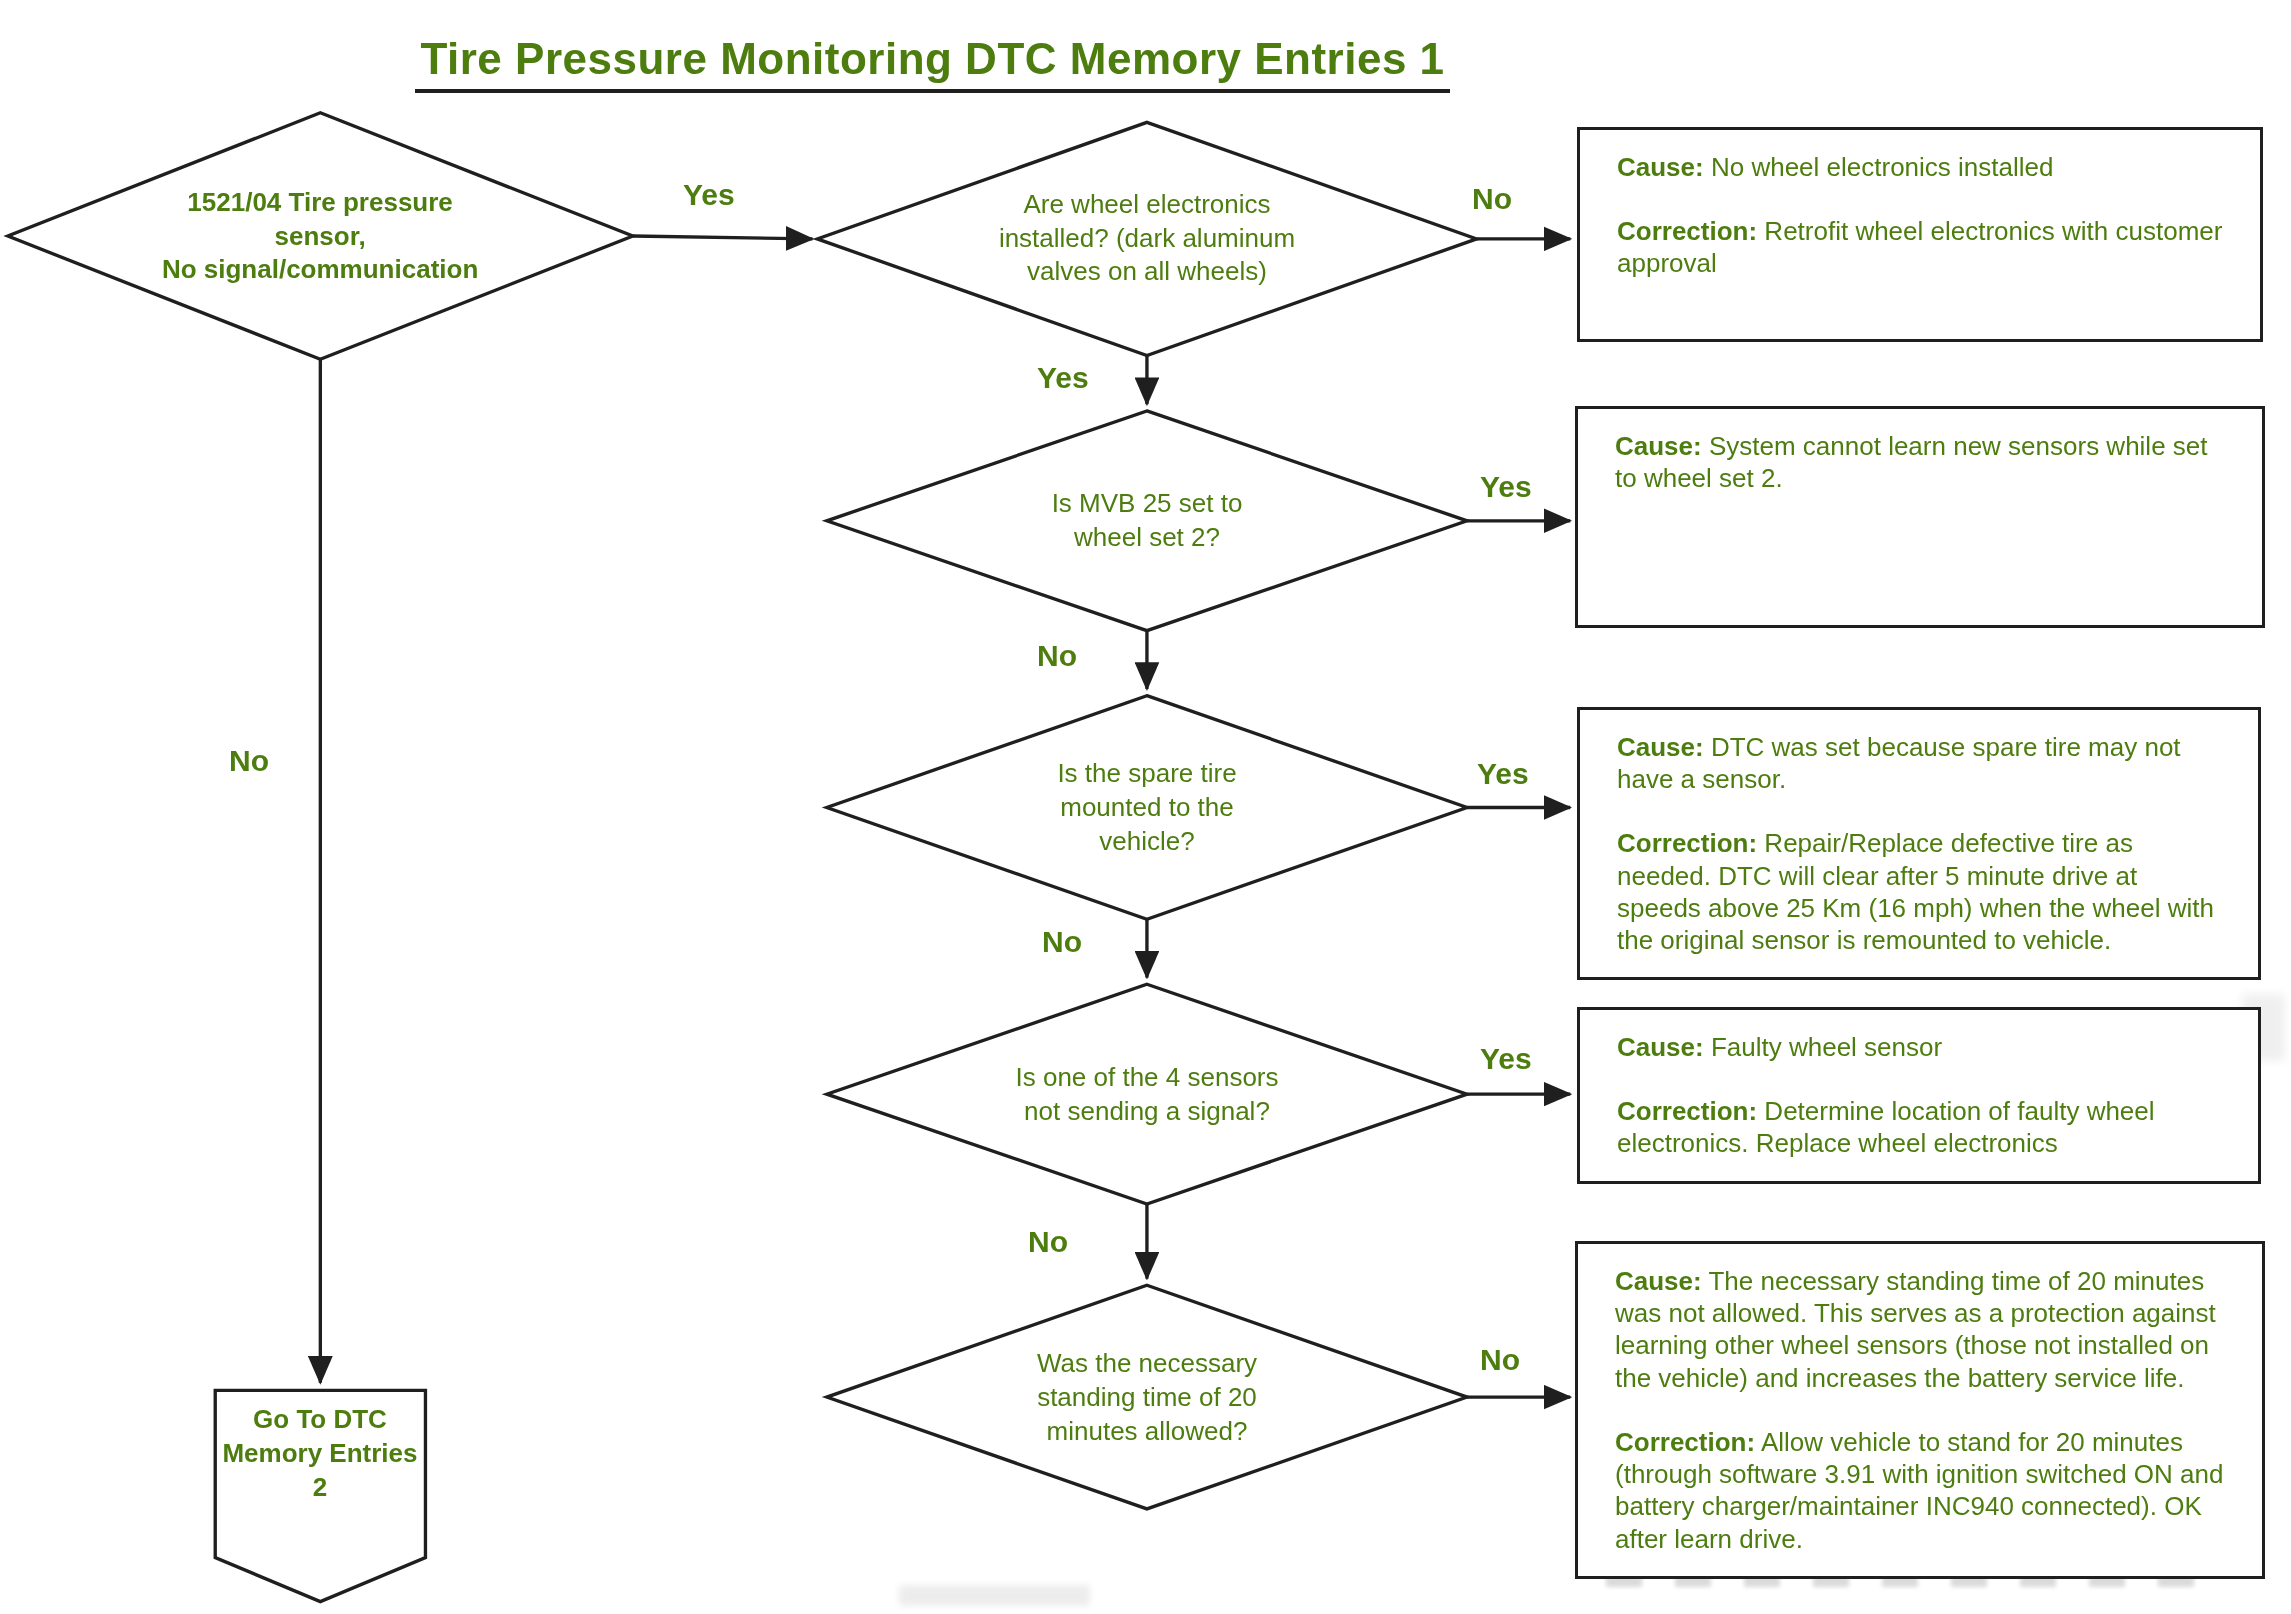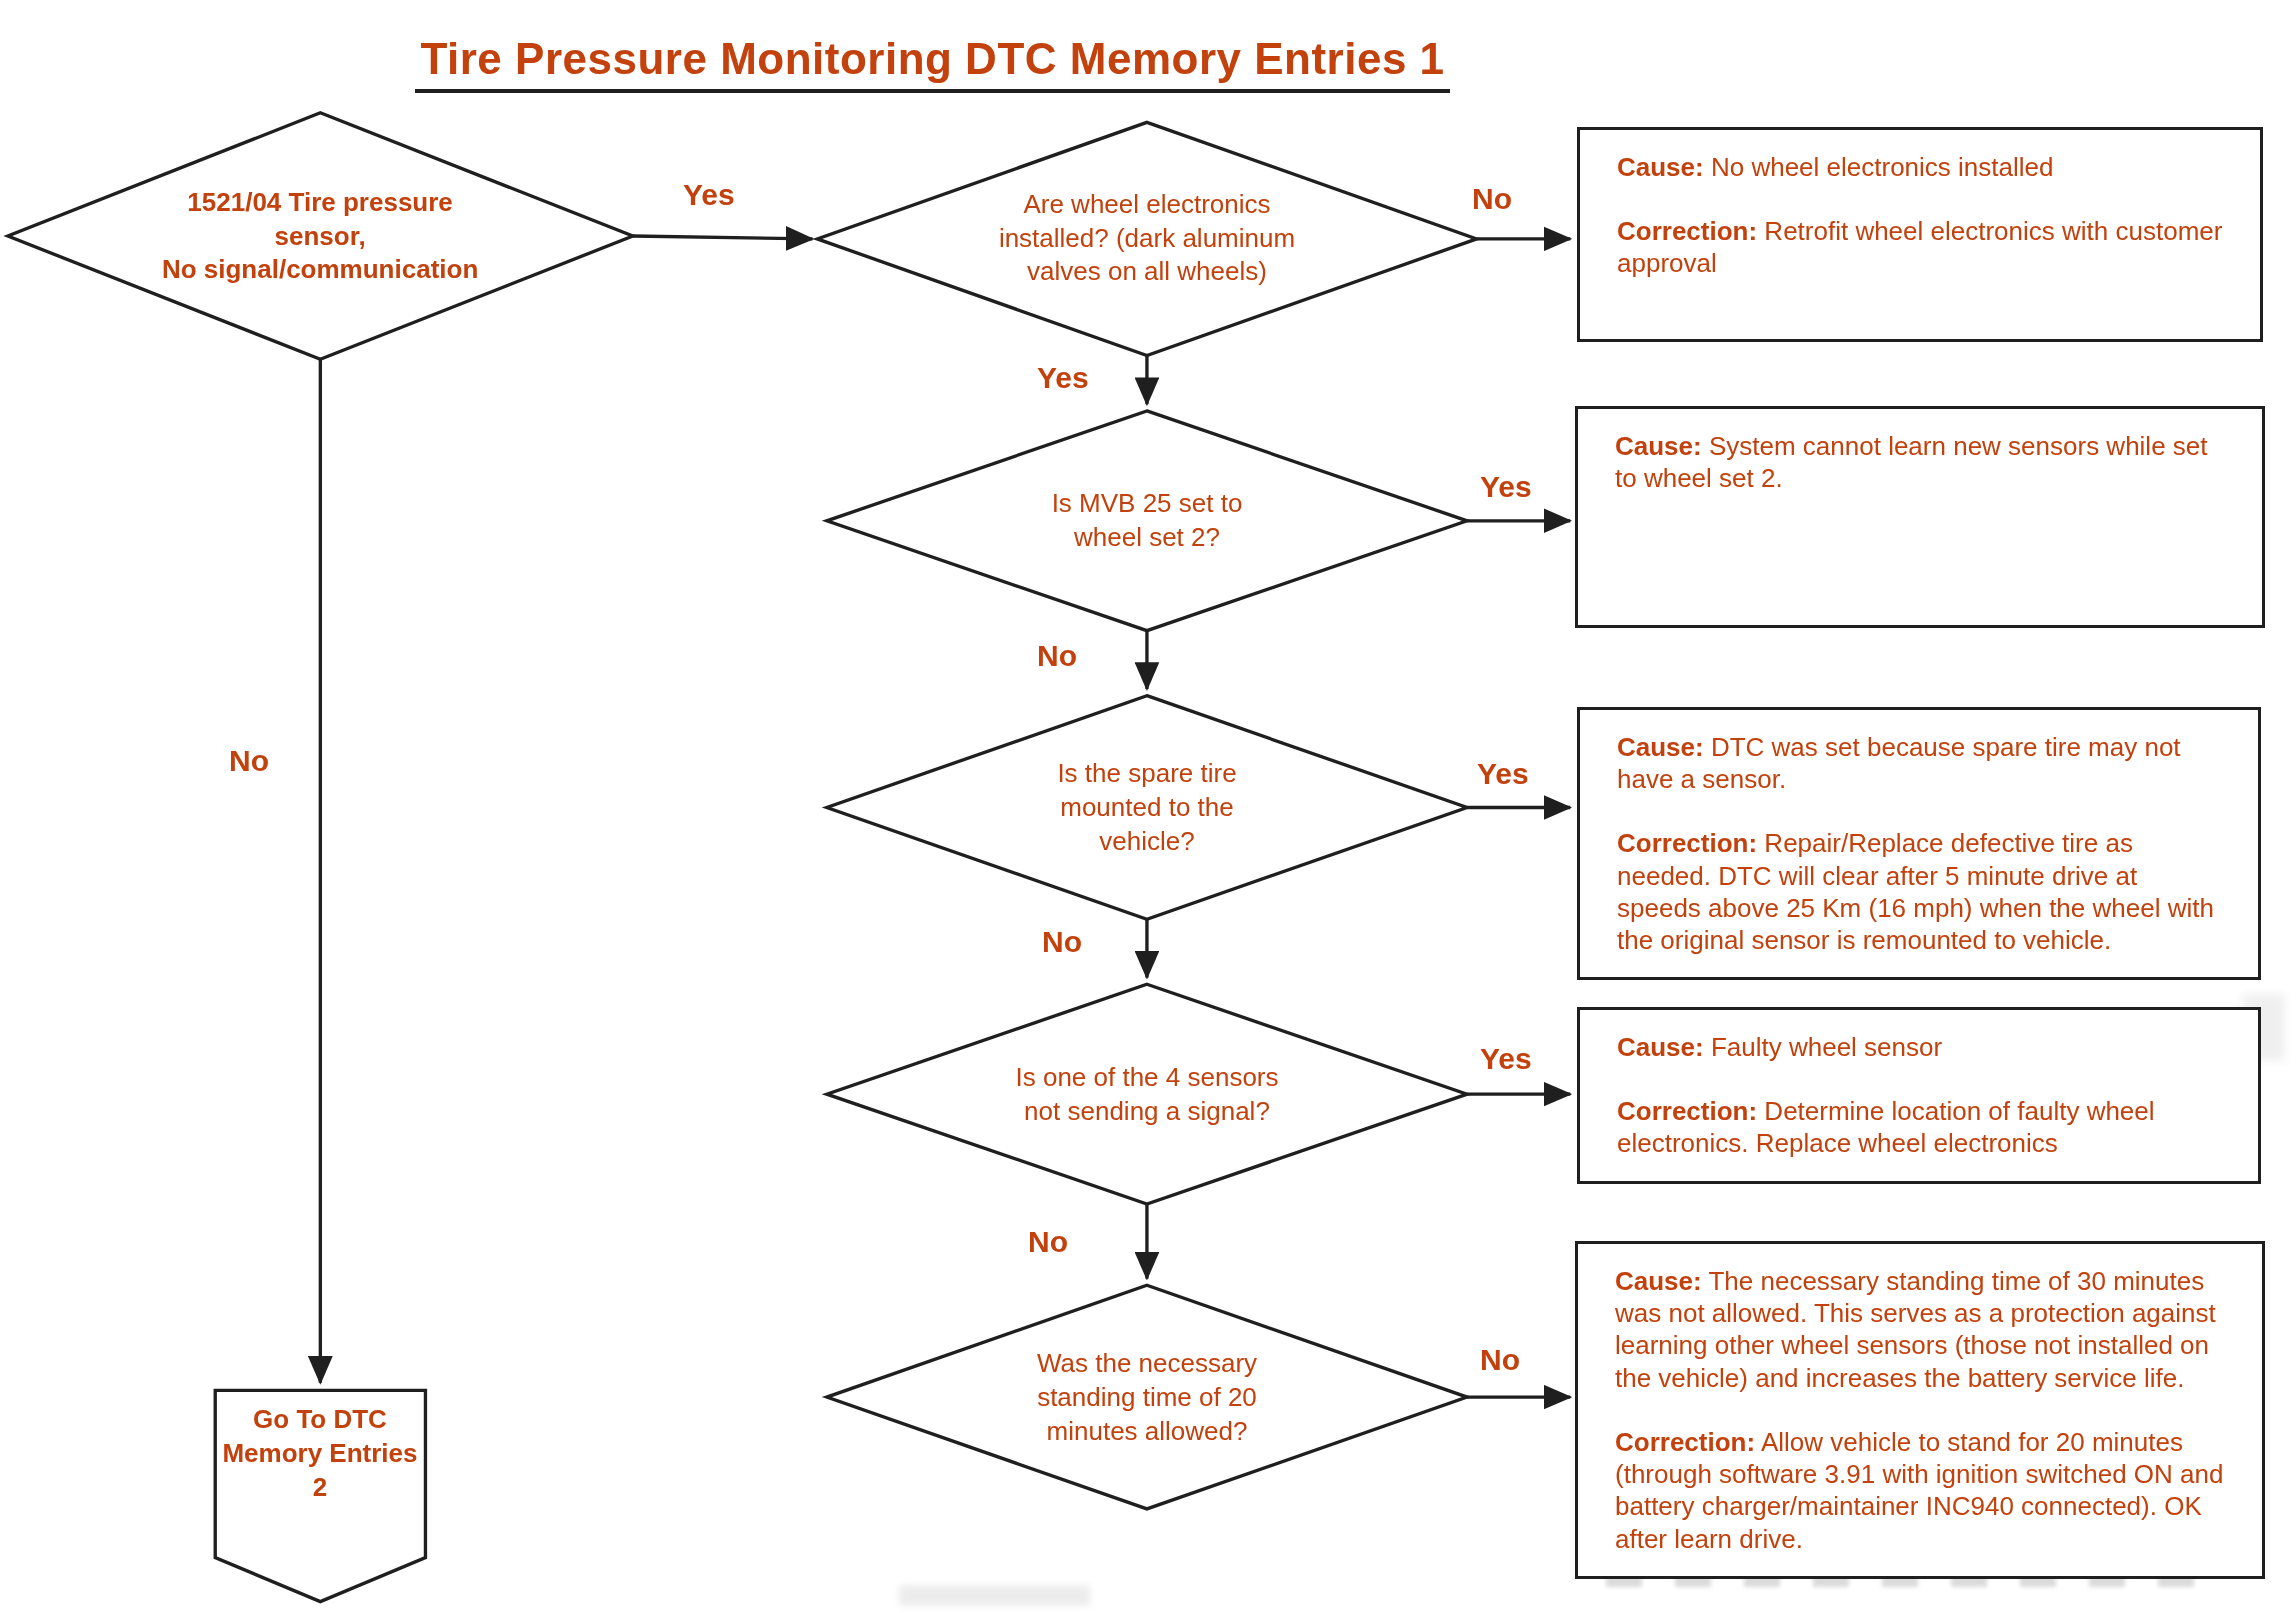--- a/index.html
+++ b/index.html
@@ -1,18 +1,18 @@
 <!DOCTYPE html>
 <html><head>
 <meta charset="utf-8">
 <style>
   html,body{margin:0;padding:0;background:#ffffff;}
   .canvas{
     position:relative;width:2291px;height:1614px;background:#ffffff;overflow:hidden;
-    font-family:"Liberation Sans","DejaVu Sans",sans-serif;color:#c2410c;
+    font-family:"Liberation Sans","DejaVu Sans",sans-serif;color:#4d7c0f;
   }
   svg.shapes{position:absolute;left:0;top:0;z-index:1;}
   .shape{fill:#ffffff;stroke:#1f1f1f;stroke-width:3.5;}
   .edge{stroke:#1f1f1f;stroke-width:3.5;}
   .txt{position:absolute;z-index:2;}
   .page-title{
     left:378px;top:34px;width:1109px;text-align:center;
     font-size:44px;font-weight:bold;letter-spacing:0.5px;
   }
   .page-title span{border-bottom:4.8px solid #1f1f1f;padding:0 5.7px 5.7px 5.7px;}
@@ -142,21 +142,21 @@
     </p>
     <p>
       <span class="b">Correction:</span>
       <span>Determine location of faulty wheel electronics. Replace wheel electronics</span>
     </p>
   </div>
 
   <div class="cbox" style="left:1575px;top:1241px;width:690px;min-height:317px;">
     <p>
       <span class="b">Cause:</span>
-      <span>The necessary standing time of 30 minutes was not allowed. This serves as a protection against learning other wheel sensors (those not installed on the vehicle) and increases the battery service life.</span>
+      <span>The necessary standing time of 20 minutes was not allowed. This serves as a protection against learning other wheel sensors (those not installed on the vehicle) and increases the battery service life.</span>
     </p>
     <p>
       <span class="b">Correction:</span>
       <span>Allow vehicle to stand for 20 minutes (through software 3.91 with ignition switched ON and battery charger/maintainer INC940 connected). OK after learn drive.</span>
     </p>
   </div>
 
   <div class="txt goto-label" style="left:217px;top:1403px;width:206px;font-weight:bold;">Go To DTC
 Memory Entries
 2</div>

